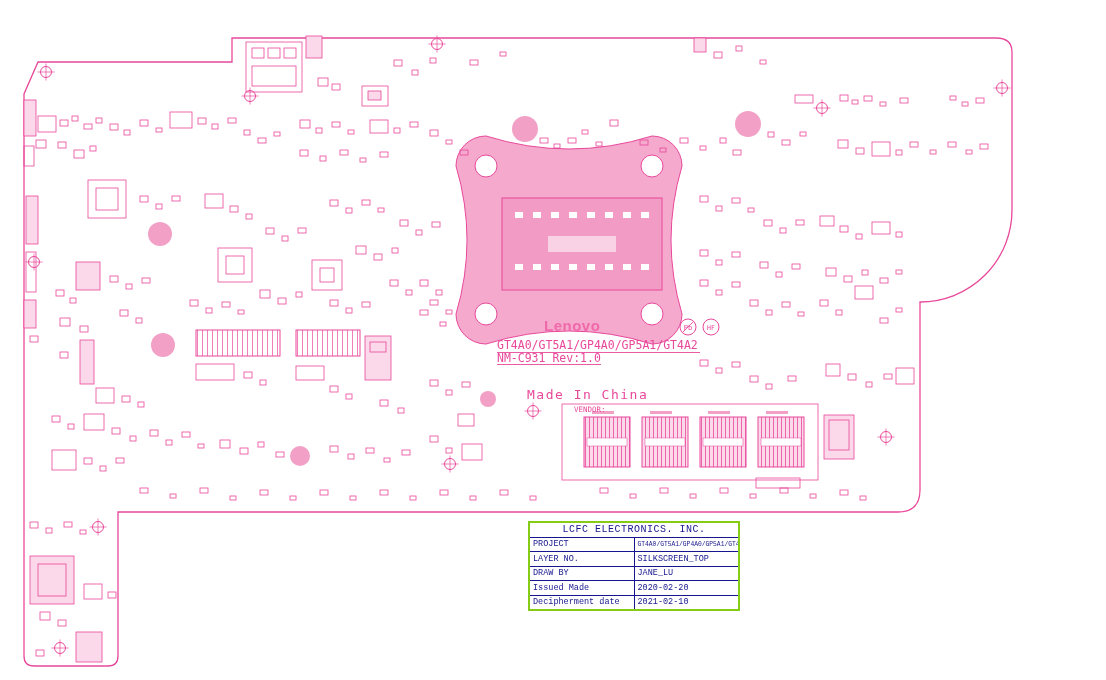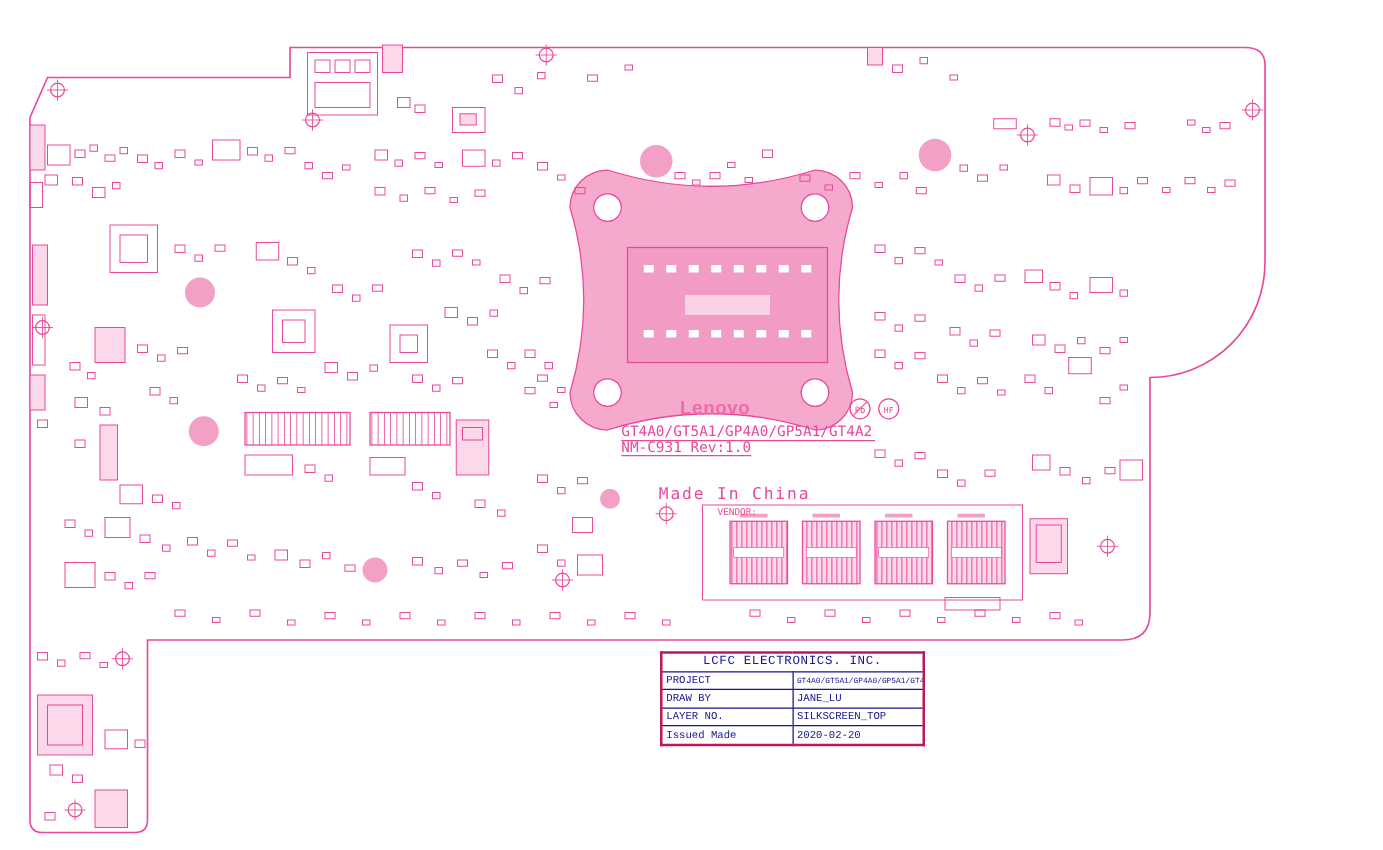--- a/index.html
+++ b/index.html
@@ -16,21 +16,21 @@
   .comb{fill:url(#combHatch);stroke:#e8489a;stroke-width:1;}
   .dimm{fill:url(#dimmHatch);stroke:#e8489a;stroke-width:1;}
   .tpink{fill:#e8489a;font-family:"DejaVu Sans Mono",monospace;}
   .brand{fill:#f06aab;font-family:"Liberation Sans",sans-serif;font-weight:bold;
          font-size:15px;letter-spacing:0.5px;}
   .u{stroke:#e8489a;stroke-width:0.9;}
   .bc{fill:none;stroke:#e8489a;stroke-width:1;}
 
   
   .tb{position:absolute;left:528px;top:521px;width:212px;border-collapse:collapse;
-      border:2px solid #be185d;color:#16168e;font-family:"Liberation Mono",monospace;
+      border:2px solid #84cc16;color:#16168e;font-family:"Liberation Mono",monospace;
       table-layout:fixed;}
   .tb th,.tb td{border:1px solid #16168e;height:13.5px;padding:0 3px;font-size:8.5px;
       font-weight:normal;white-space:nowrap;overflow:hidden;text-align:left;}
   .tb th{text-align:center;font-size:10px;letter-spacing:0.5px;}
   .tb .lbl{width:88px;margin-top:13px;}
   .tb .val{width:124px;}
   .tb .val.small{font-size:6.3px;}
 </style>
 </head>
 <body>
@@ -429,27 +429,31 @@
 <table class="tb">
   <tbody>
         <tr>
     <th colspan="2">LCFC ELECTRONICS. INC.</th>
   </tr>
   <tr>
     <td class="lbl">PROJECT</td>
     <td class="val small">GT4A0/GT5A1/GP4A0/GP5A1/GT4A2</td>
   </tr>
   <tr>
+    <td class="lbl">LAYER NO.</td>
+    <td class="val">SILKSCREEN_TOP</td>
+  </tr>
+  <tr>
     <td class="lbl">DRAW BY</td>
     <td class="val">JANE_LU</td>
-  </tr>
-  <tr>
-    <td class="lbl">LAYER NO.</td>
-    <td class="val">SILKSCREEN_TOP</td>
   </tr>
   <tr>
     <td class="lbl">Issued Made</td>
     <td class="val">2020-02-20</td>
   </tr>
+  <tr>
+    <td class="lbl">Decipherment date</td>
+    <td class="val">2021-02-10</td>
+  </tr>
 </tbody>
     </table>
 
 </div>
 
 </body></html>

